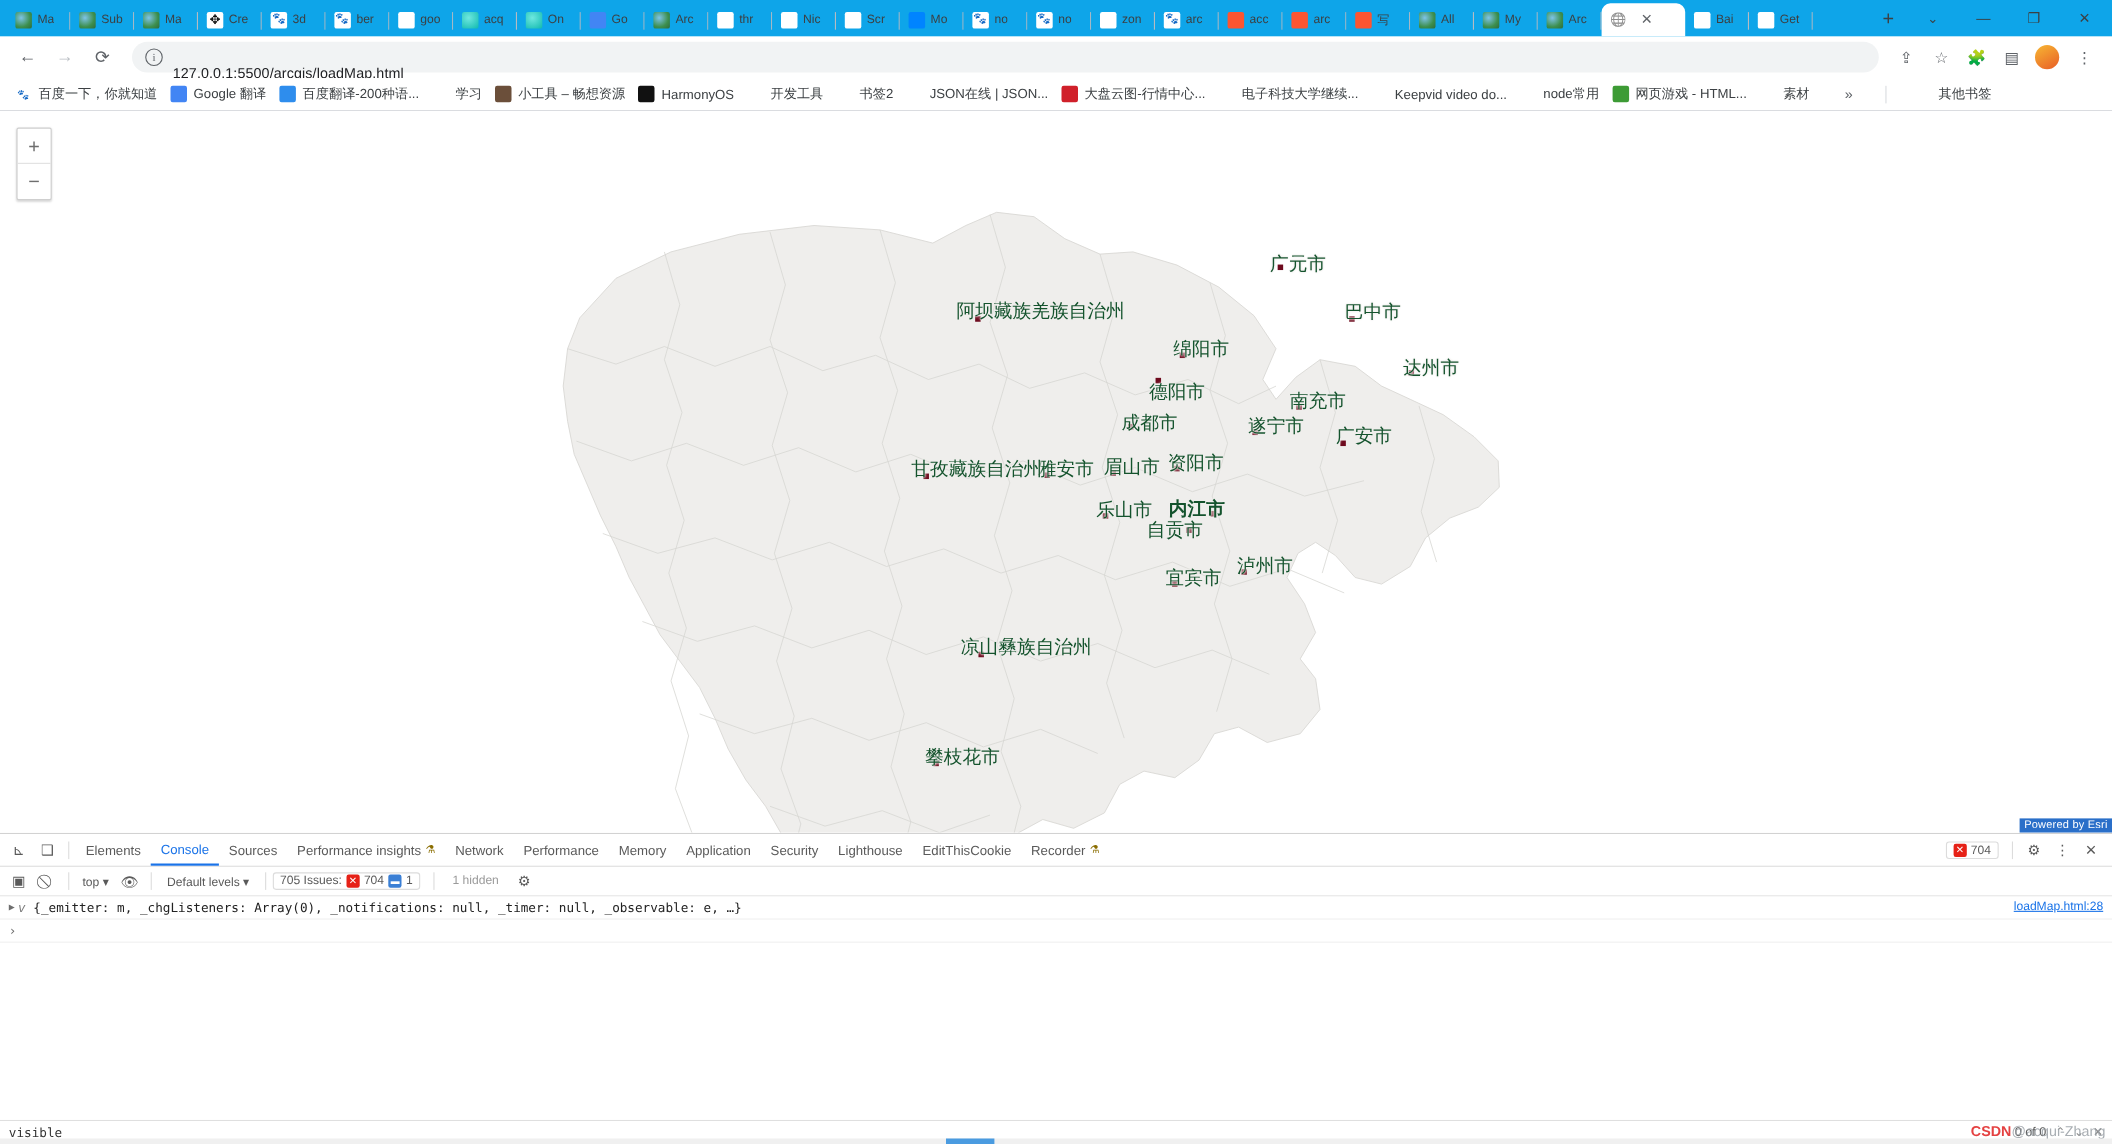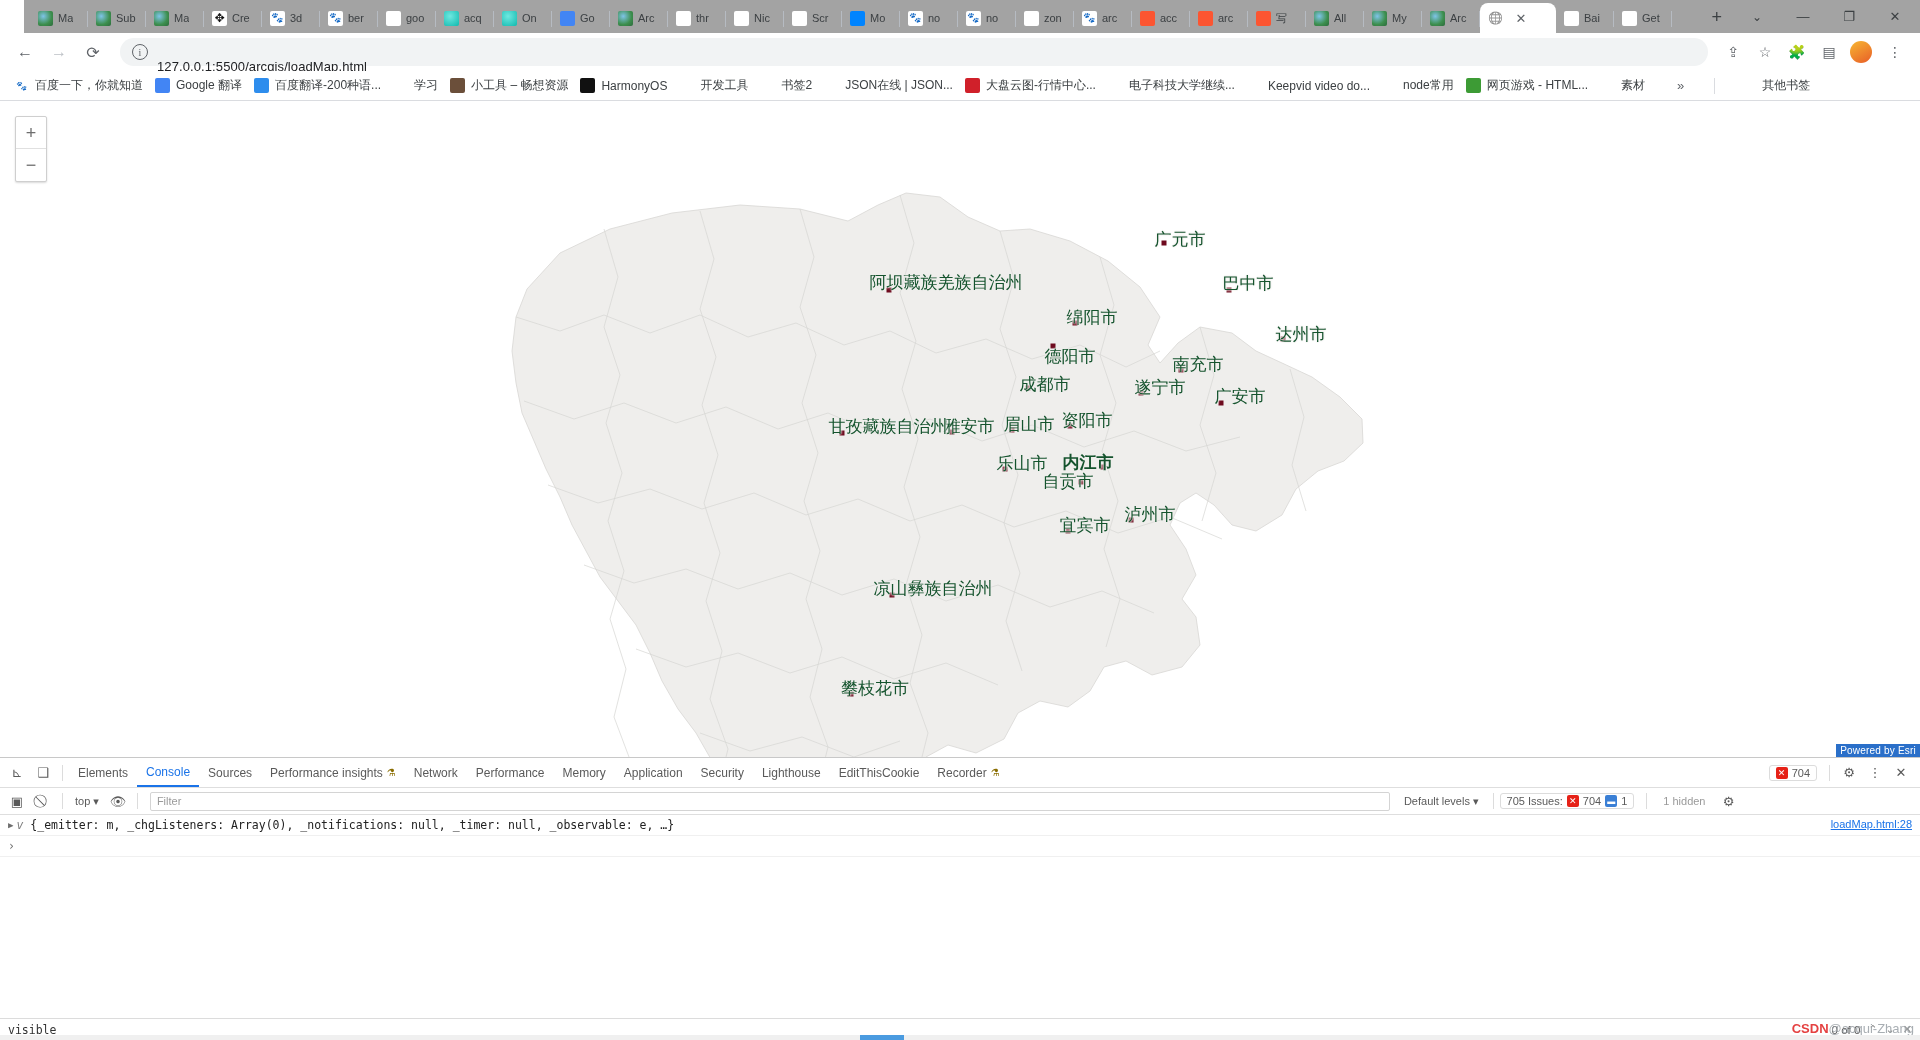--- a/index.html
+++ b/index.html
@@ -9,23 +9,23 @@
     width: 1920px; height: 1040px;
     overflow: hidden;
     font-family: "Liberation Sans", "DejaVu Sans", sans-serif;
     background: #fff;
   }
 
   
   .browser { width: 1920px; height: 1040px; display: flex; flex-direction: column; }
 
   .tabstrip {
-    height: 33px; background: #a3a3a3;
+    height: 33px; background: #0ea5e9;
     display: flex; align-items: flex-end; padding-left: 6px;
-    flex: 0 0 33px; position: relative; margin-left: 24px;
+    flex: 0 0 33px; position: relative;
   }
   .tab {
     height: 30px; display: flex; align-items: center;
     padding: 0 6px 0 8px; max-width: 58px; min-width: 58px;
     font-size: 11px; color: #3c4043; position: relative;
     border-radius: 8px 8px 0 0; overflow: hidden; white-space: nowrap;
   }
   .tab:after {
     content: ""; position: absolute; right: 0; top: 8px;
     height: 16px; width: 1px; background: #b6bbc2;
@@ -654,23 +654,20 @@
     <div class="dt-filterbar">
       <div class="dt-ibtn">▣</div>
       <div class="dt-ibtn">⃠</div>
       <div class="dt-vsep"></div>
       <div class="ctx-sel">
         <span>top</span>
         <span>▾</span>
       </div>
       <div class="dt-ibtn">👁</div>
       <div class="dt-vsep"></div>
-      <div class="filter-input">
-        <span>Filter</span>
-      </div>
       <div class="lvl-sel">
         <span>Default levels</span>
         <span>▾</span>
       </div>
       <div class="dt-vsep"></div>
       <div class="err-pill">
         <span>705 Issues:</span>
         <span class="err-sq">✕</span>
         <span>704</span>
         <span class="info-sq">▬</span>

